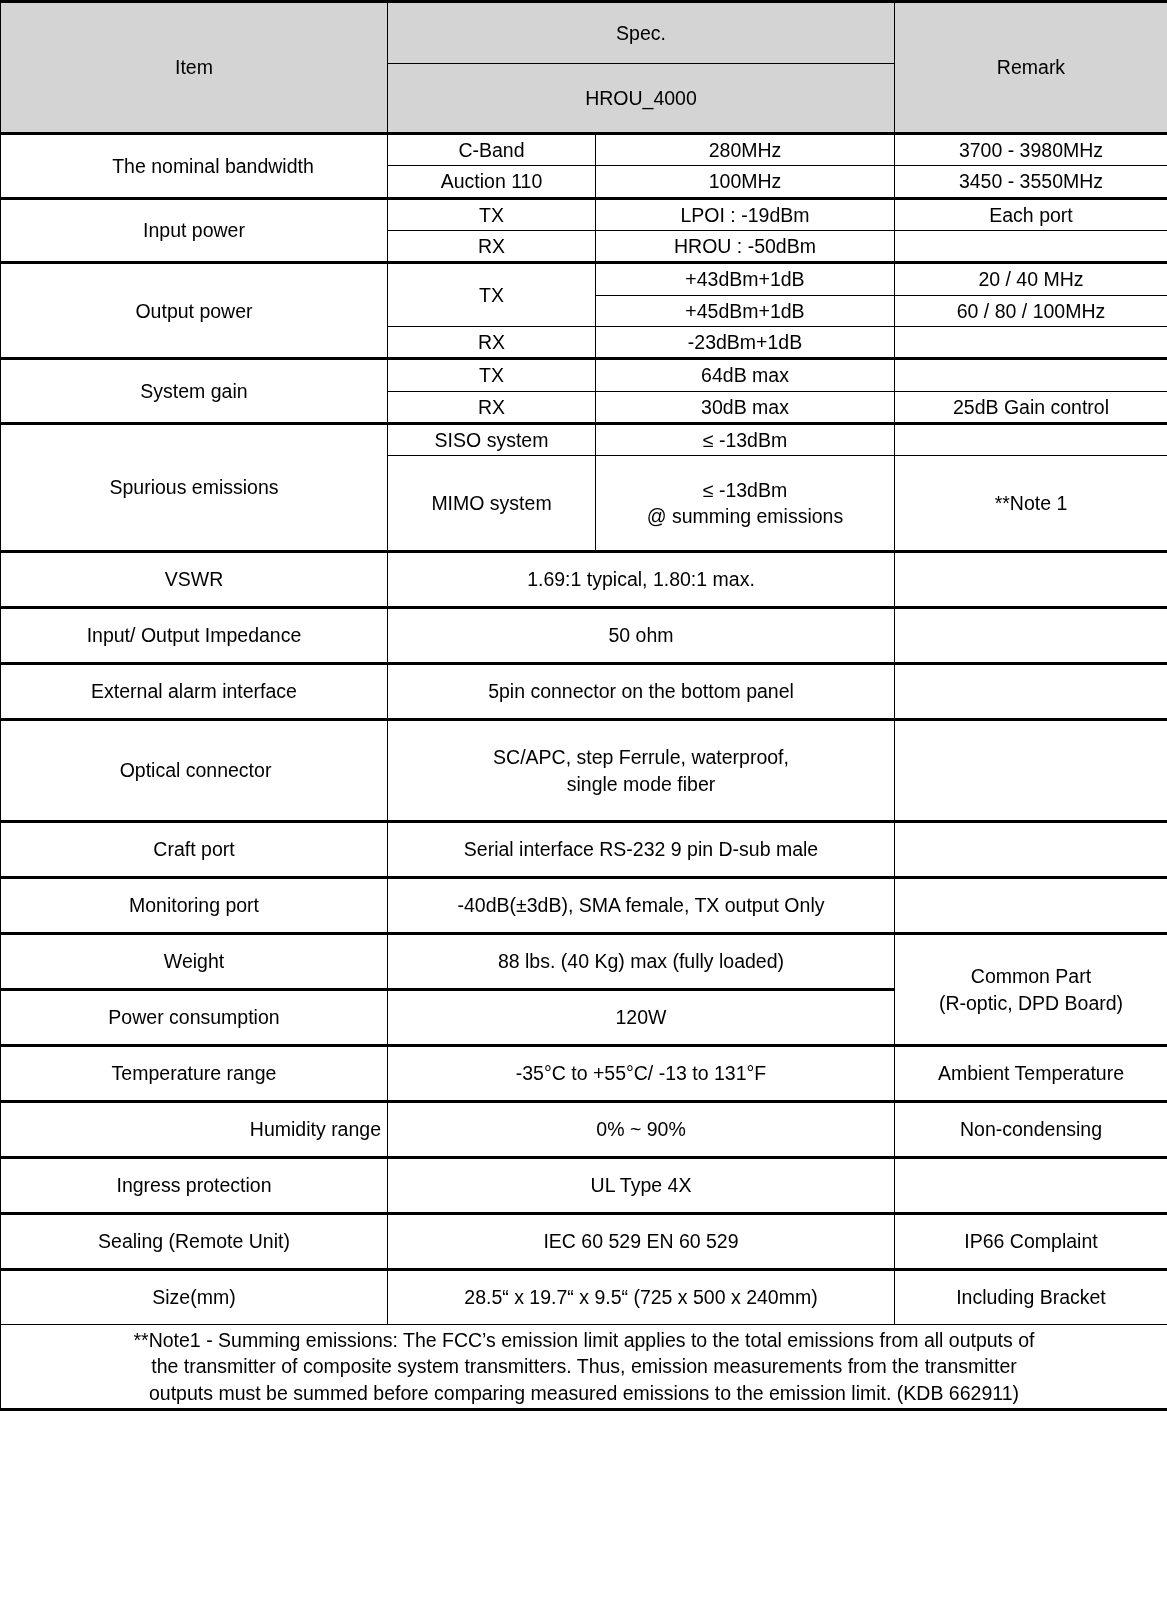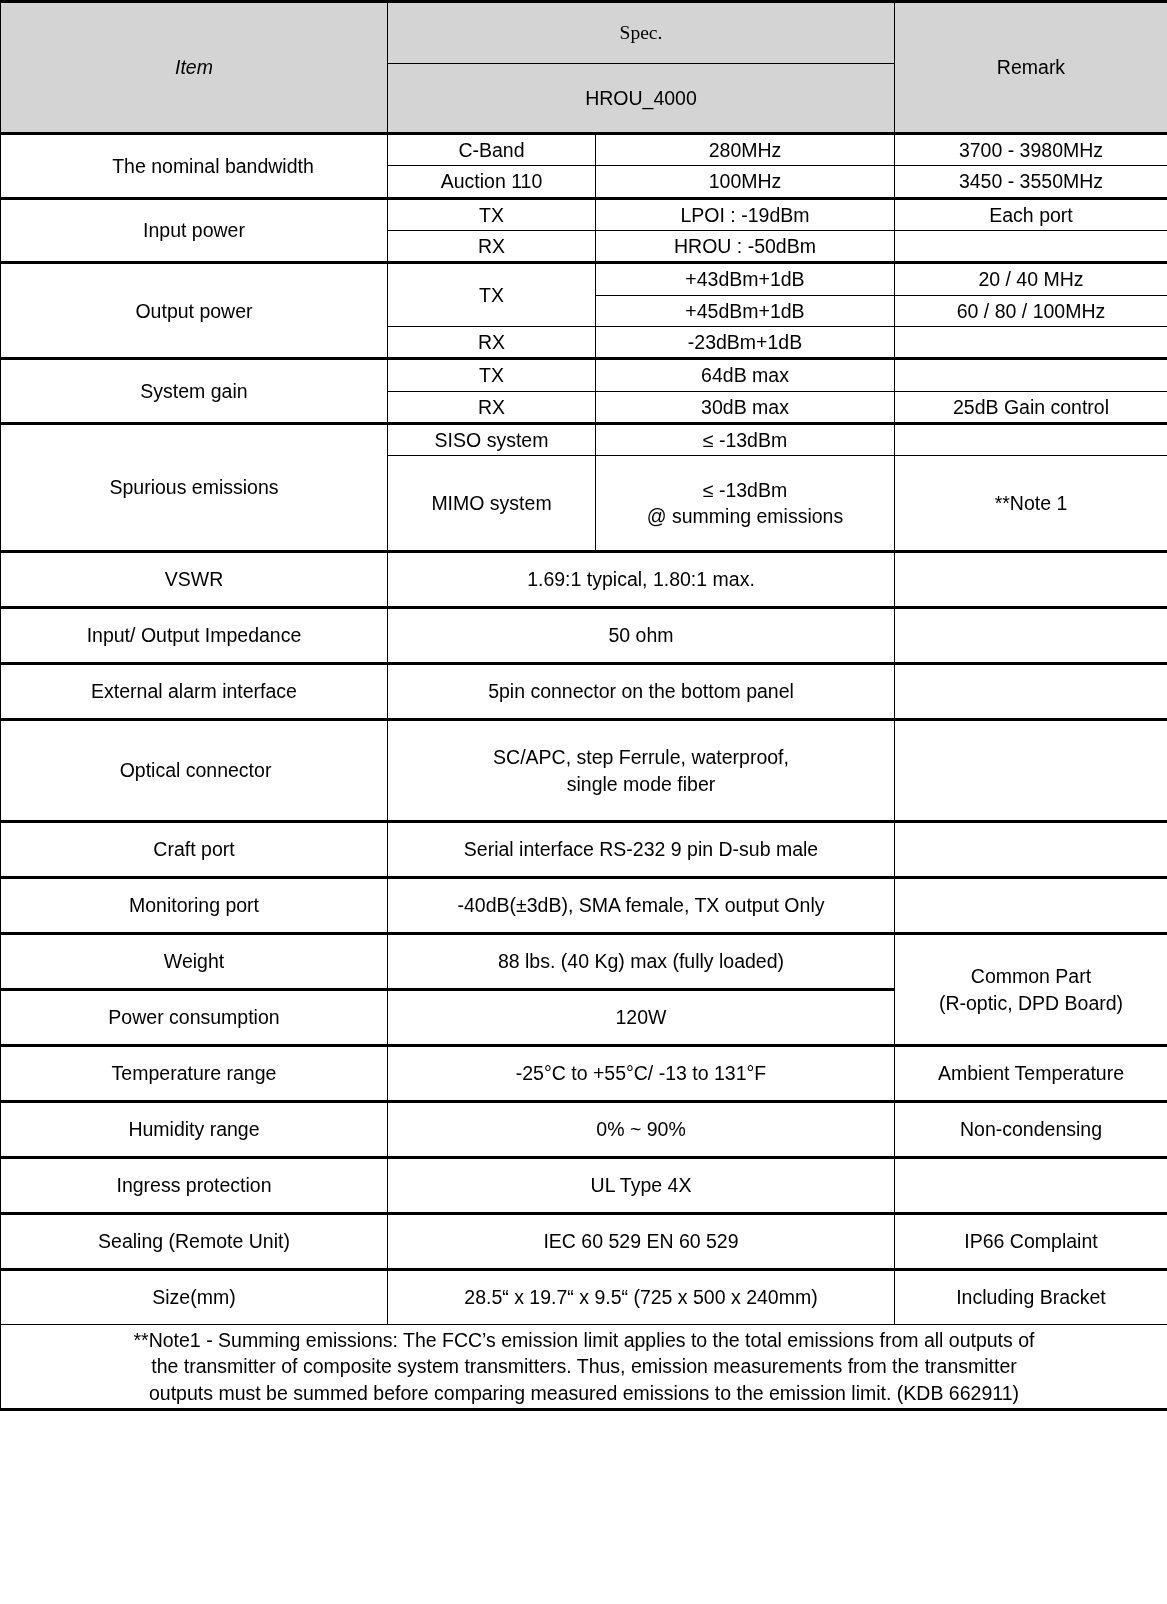--- a/index.html
+++ b/index.html
@@ -101,22 +101,22 @@
   <table class="spec">
     <colgroup>
       <col class="c-item">
       <col class="c-sub">
       <col class="c-val">
       <col class="c-remark">
     </colgroup>
     <tbody>
 
       <tr>
-        <th class="hdr vsep-right" rowspan="2" style="height:125px;font-style:italic;">Item</th>
-        <th class="hdr vsep-right" colspan="2" style="height:56px;font-family:Liberation Serif, serif;">Spec.</th>
+        <th class="hdr vsep-right" rowspan="2" style="height:125px;">Item</th>
+        <th class="hdr vsep-right" colspan="2" style="height:56px;">Spec.</th>
         <th class="hdr" rowspan="2">Remark</th>
       </tr>
       <tr>
         <th class="hdr vsep-right" colspan="2">HROU_4000</th>
       </tr>
 
       <tr class="grp">
         <td class="item-cell vsep-right" rowspan="2" style="height:49px;padding-left:44px;">The nominal bandwidth</td>
         <td class="blue">C-Band</td>
         <td class="blue vsep-right">280MHz</td>
@@ -231,26 +231,26 @@
         </td>
       </tr>
 
       <tr class="grp">
         <td class="item-cell vsep-right" style="height:49px;">Power consumption</td>
         <td class="vsep-right" colspan="2">120W</td>
       </tr>
 
       <tr class="grp">
         <td class="item-cell vsep-right" style="height:49px;">Temperature range</td>
-        <td class="vsep-right" colspan="2">-25°C to +55°C/ -13 to 131°F</td>
+        <td class="vsep-right" colspan="2">-35°C to +55°C/ -13 to 131°F</td>
         <td>Ambient Temperature</td>
       </tr>
 
       <tr class="grp">
-        <td class="item-cell vsep-right" style="height:49px;">Humidity range</td>
+        <td class="item-cell vsep-right" style="height:49px;text-align:right;">Humidity range</td>
         <td class="vsep-right" colspan="2">0% ~ 90%</td>
         <td>Non-condensing</td>
       </tr>
 
       <tr class="grp">
         <td class="item-cell vsep-right" style="height:49px;">Ingress protection</td>
         <td class="vsep-right" colspan="2">UL Type 4X</td>
         <td></td>
       </tr>
 

